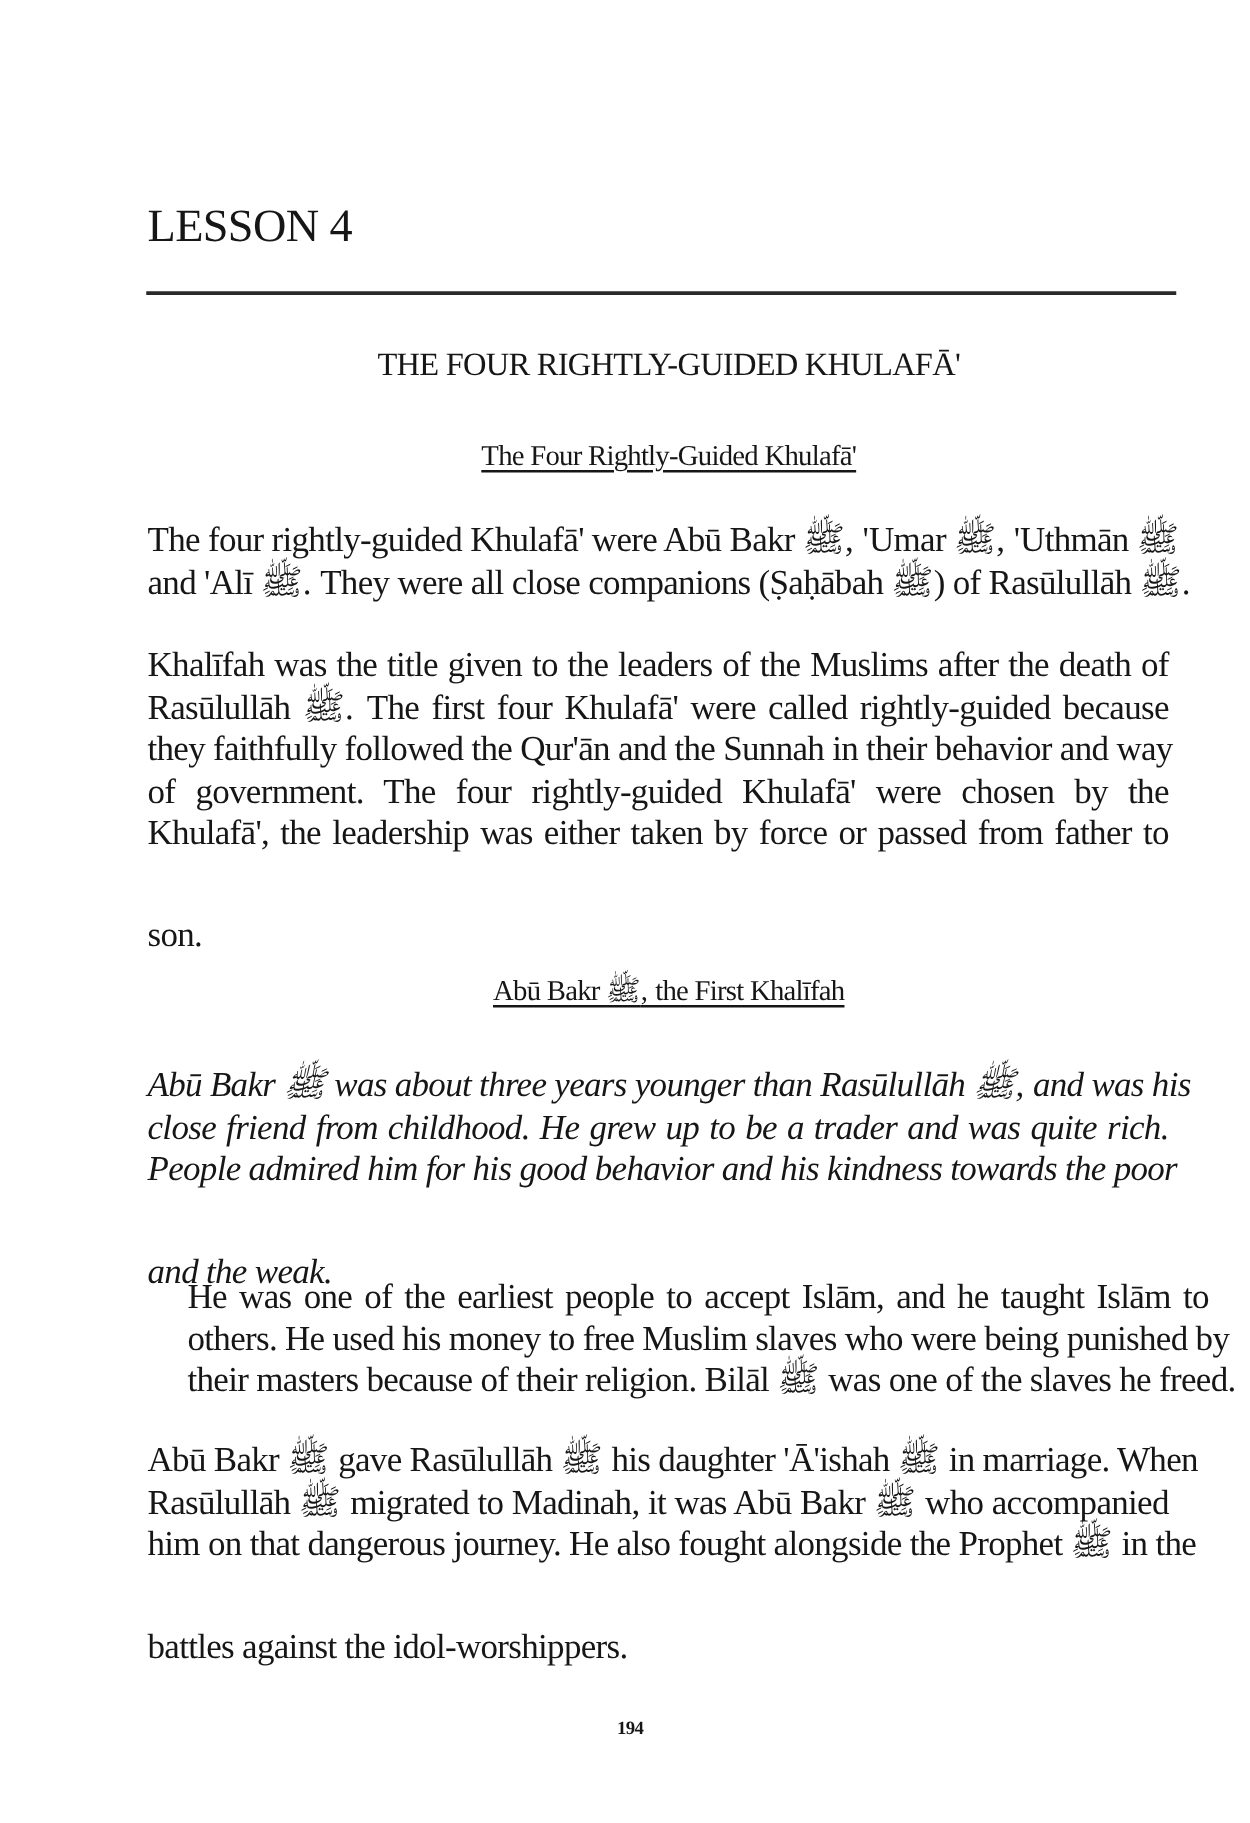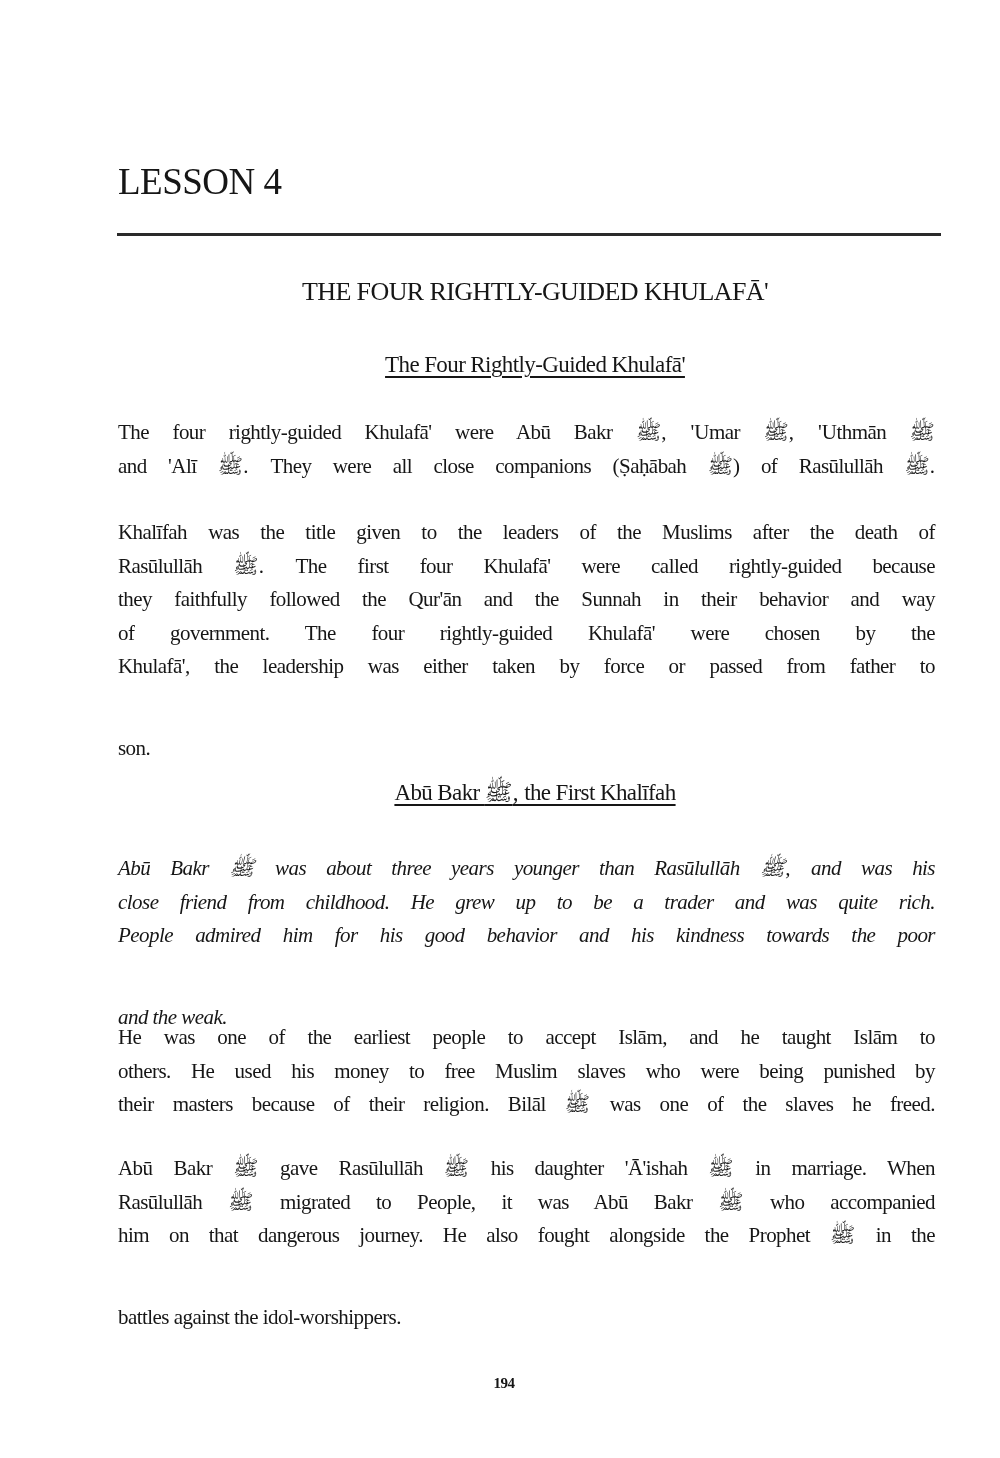--- a/index.html
+++ b/index.html
@@ -24,29 +24,29 @@
     .sub {
       position: absolute; left: 0; width: 1000px; text-align: center;
       font-size: 23px; letter-spacing: -0.6px; line-height: 28px;
       padding-left: 70px; box-sizing: border-box;
     }
     .sub span { text-decoration: underline; text-underline-offset: 4px; }
     .sub1 { top: 351px; }
     .sub2 { top: 779px; }
     .para {
       position: absolute; left: 118px; width: 817px;
-      font-size: 21px; line-height: 33.5px; letter-spacing: -0.55px;
+      font-size: 28px; line-height: 33.5px; letter-spacing: -0.55px;
       text-align: justify; text-align-last: left;
     }
     .para .line { display: block; white-space: nowrap; text-align: justify; text-align-last: justify; }
     .para .line.last { text-align-last: left; margin-top: 48px; }
     .p1 { top: 416px; }
     .p2 { top: 516px; }
     .p3 { top: 852px; font-style: italic; }
-    .p4 { top: 1021px; }
+    .p4 { top: 1021px; margin-left: 32px; }
     .p5 { top: 1152px; }
     .pagenum {
       position: absolute; left: 0; width: 1000px; top: 1375px; text-align: center;
       font-size: 15px; font-weight: bold; letter-spacing: -0.5px; padding-left: 8px; box-sizing: border-box;
     }
   </style>
 </head>
 <body>
 
 <div class="page">
@@ -83,20 +83,20 @@
   </div>
 
   <div class="para p4">
     <span class="line">He was one of the earliest people to accept Islām, and he taught Islām to</span>
     <span class="line">others. He used his money to free Muslim slaves who were being punished by</span>
     <span class="line">their masters because of their religion. Bilāl ﷺ was one of the slaves he freed.</span>
   </div>
 
   <div class="para p5">
     <span class="line">Abū Bakr ﷺ gave Rasūlullāh ﷺ his daughter 'Ā'ishah ﷺ in marriage.  When</span>
-    <span class="line">Rasūlullāh ﷺ migrated to People, it was Abū Bakr ﷺ who accompanied</span>
+    <span class="line">Rasūlullāh ﷺ migrated to Madinah, it was Abū Bakr ﷺ who accompanied</span>
     <span class="line">him on that dangerous journey. He also fought alongside the Prophet ﷺ in the</span>
     <span class="line last">battles against the idol-worshippers.</span>
   </div>
 
   <div class="pagenum">194</div>
 
 </div>
 
 </body></html>

